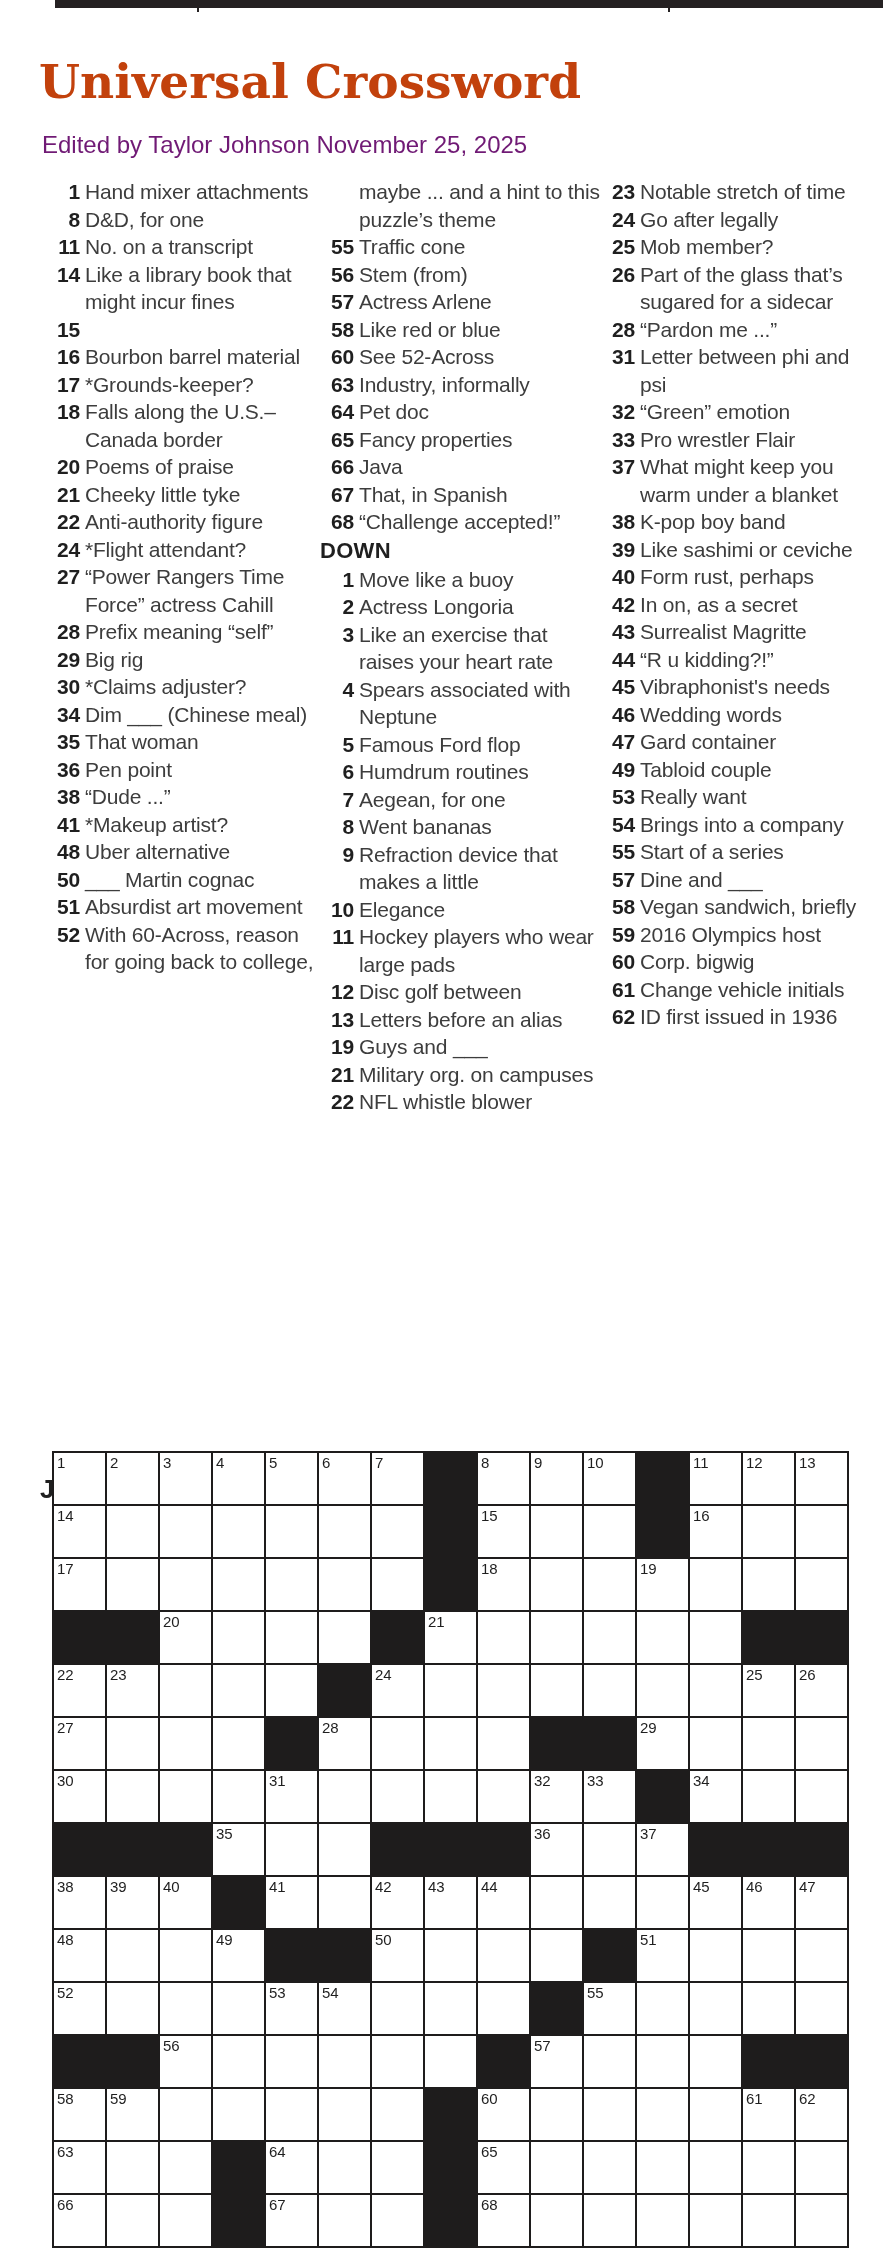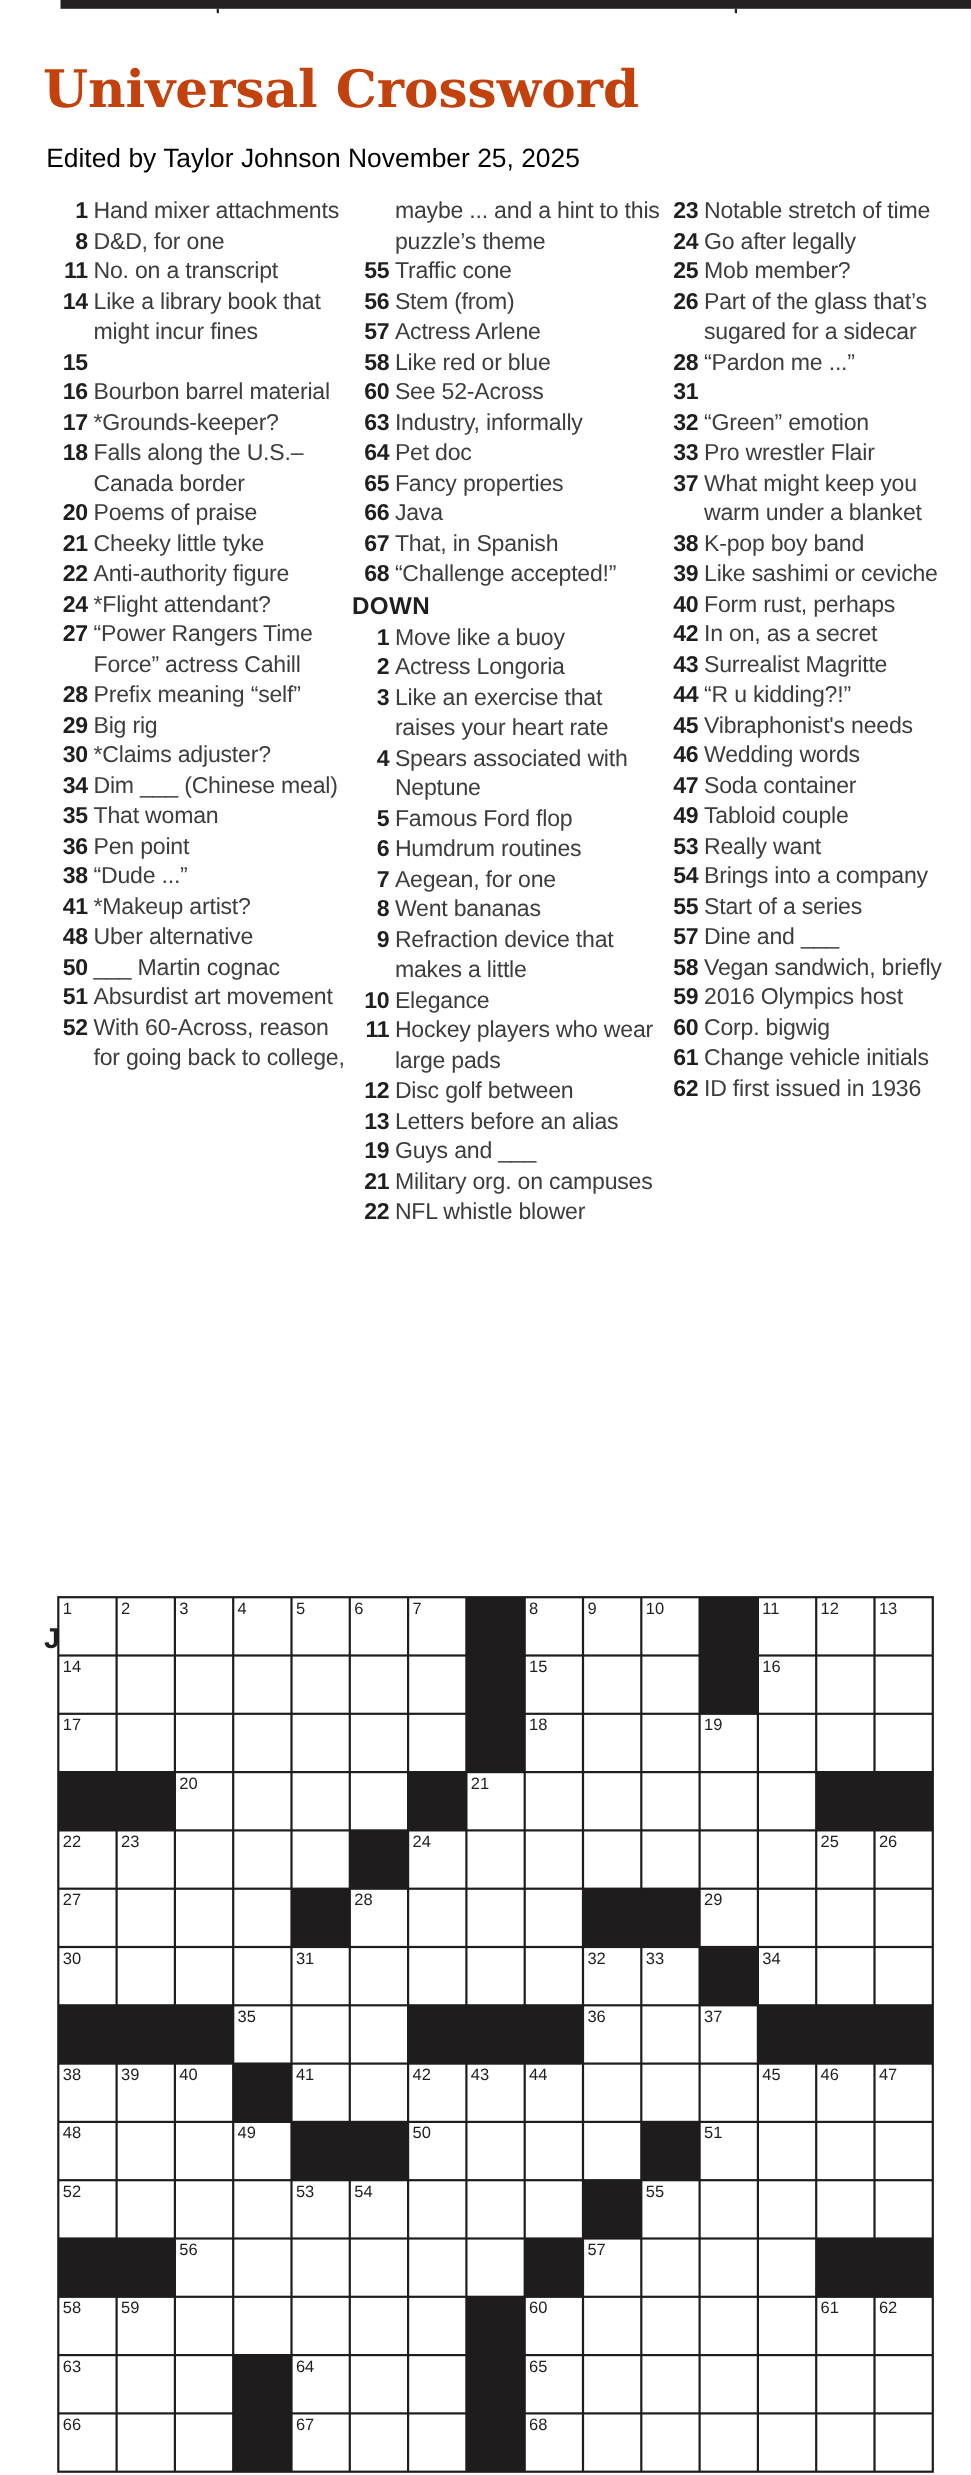--- a/index.html
+++ b/index.html
@@ -9,21 +9,21 @@
   }
   .top-bar{position:absolute;left:55px;top:0;right:0;height:8px;background:#252122;}
   .top-tick{position:absolute;top:8px;width:2px;height:4px;background:#252122;}
   .page-title{
     position:absolute;left:39px;top:56px;margin:0;
     font-family:"DejaVu Serif",serif;font-weight:bold;
     font-size:47px;line-height:1.1;color:#c2410c;letter-spacing:0px;
   }
   .subtitle{
     position:absolute;left:42px;top:131px;margin:0;
-    font-size:24px;color:#000000;line-height:1.2;
+    font-size:24px;color:#701a75;line-height:1.2;
   }
   .clues{
     position:absolute;left:40px;top:178px;display:flex;
   }
   .clue-col{display:block;}
   .clue-col-1{width:280px;padding-left:6px;box-sizing:border-box;}
   .clue-col-2{width:281px;}
   .clue-col-3{width:262px;}
   .clue-header{
     font-size:22px;font-weight:bold;color:#1f1f1f;line-height:30px;
@@ -297,20 +297,21 @@
       <div class="clue">
         <span class="clue-num">26</span>
         <span class="clue-text">Part of the glass that’s sugared for a sidecar</span>
       </div>
       <div class="clue">
         <span class="clue-num">28</span>
         <span class="clue-text">“Pardon me ...”</span>
       </div>
       <div class="clue">
         <span class="clue-num">31</span>
+        <span class="clue-text">Letter between phi and psi</span>
       </div>
       <div class="clue">
         <span class="clue-num">32</span>
         <span class="clue-text">“Green” emotion</span>
       </div>
       <div class="clue">
         <span class="clue-num">33</span>
         <span class="clue-text">Pro wrestler Flair</span>
       </div>
       <div class="clue">
@@ -344,21 +345,21 @@
       <div class="clue">
         <span class="clue-num">45</span>
         <span class="clue-text">Vibraphonist's needs</span>
       </div>
       <div class="clue">
         <span class="clue-num">46</span>
         <span class="clue-text">Wedding words</span>
       </div>
       <div class="clue">
         <span class="clue-num">47</span>
-        <span class="clue-text">Soda container</span>
+        <span class="clue-text">Gard container</span>
       </div>
       <div class="clue">
         <span class="clue-num">49</span>
         <span class="clue-text">Tabloid couple</span>
       </div>
       <div class="clue">
         <span class="clue-num">53</span>
         <span class="clue-text">Really want</span>
       </div>
       <div class="clue">

